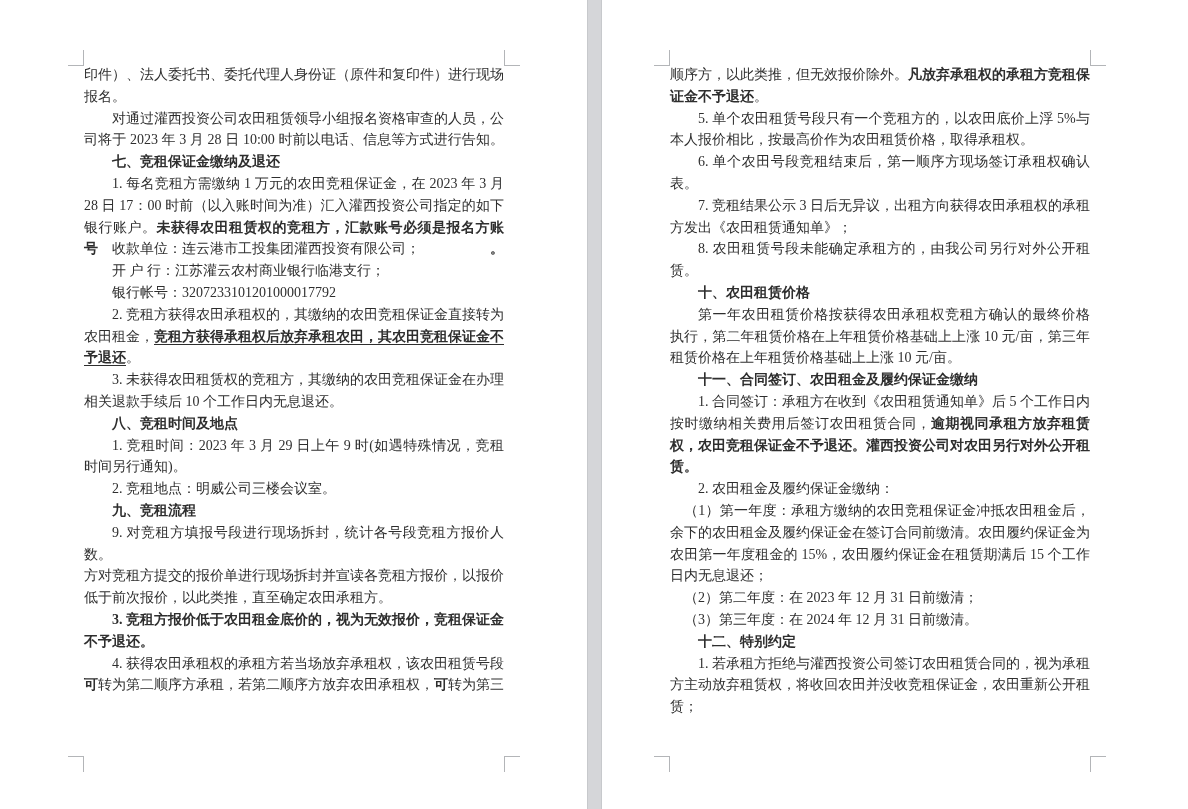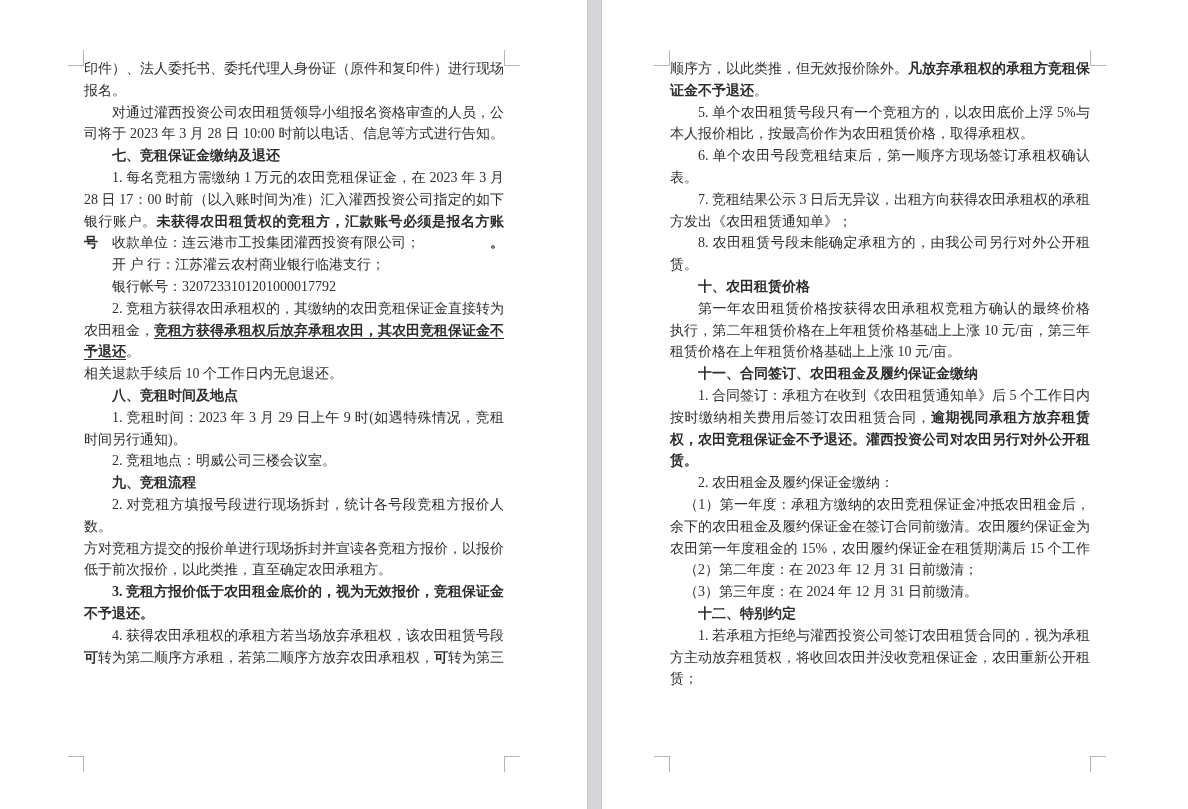--- a/index.html
+++ b/index.html
@@ -10,21 +10,21 @@
     color:#2e2e2e;
   }
   .page{position:absolute;top:0;bottom:0;background:#ffffff;}
   #page-left{left:0;width:587px;}
   #page-right{left:602px;width:476px;}
   .page-gap{
     position:absolute;top:0;bottom:0;left:587px;width:15px;
     background:#d5d6d9;border-left:1px solid #c7c9cc;border-right:1px solid #c7c9cc;
     box-sizing:border-box;
   }
-  .text-block{position:absolute;top:58px;width:420px;}
+  .text-block{position:absolute;top:64px;width:420px;}
   #page-left .text-block{left:84px;}
   #page-right .text-block{left:68px;}
   .line{
     height:21.8px;line-height:21.8px;font-size:14px;
     width:420px;box-sizing:border-box;
     white-space:nowrap;
   }
   .line.j{
     white-space:normal;
     text-align:justify;
@@ -59,27 +59,28 @@
       <div class="line" style="padding-left: 28px;"><span class="b">七、竞租保证金缴纳及退还</span></div>
       <div class="line j" style="padding-left: 28px;"><span>1. 每名竞租方需缴纳 1 万元的农田竞租保证金，在 2023 年 3 月</span></div>
       <div class="line j"><span>28 日 17：00 时前（以入账时间为准）汇入灌西投资公司指定的如下</span></div>
       <div class="line j"><span>银行账户。</span><span class="b">未获得农田租赁权的竞租方，汇款账号必须是报名方账号。</span></div>
       <div class="line" style="padding-left: 28px;"><span>收款单位：连云港市工投集团灌西投资有限公司；</span></div>
       <div class="line" style="padding-left: 28px;"><span>开 户 行：江苏灌云农村商业银行临港支行；</span></div>
       <div class="line" style="padding-left: 28px;"><span>银行帐号：3207233101201000017792</span></div>
       <div class="line j" style="padding-left: 28px;"><span>2. 竞租方获得农田承租权的，其缴纳的农田竞租保证金直接转为</span></div>
       <div class="line j"><span>农田租金，</span><span class="b u">竞租方获得承租权后放弃承租农田，其农田竞租保证金不</span></div>
       <div class="line"><span class="b u">予退还</span><span>。</span></div>
+      <div class="line j" style="padding-left: 28px;"><span>3. 未获得农田租赁权的竞租方，其缴纳的农田竞租保证金在办理</span></div>
       <div class="line"><span>相关退款手续后 10 个工作日内无息退还。</span></div>
       <div class="line" style="padding-left: 28px;"><span class="b">八、竞租时间及地点</span></div>
       <div class="line j" style="padding-left: 28px;"><span>1. 竞租时间：2023 年 3 月 29 日上午 9 时(如遇特殊情况，竞租</span></div>
       <div class="line"><span>时间另行通知)。</span></div>
       <div class="line" style="padding-left: 28px;"><span>2. 竞租地点：明威公司三楼会议室。</span></div>
       <div class="line" style="padding-left: 28px;"><span class="b">九、竞租流程</span></div>
-      <div class="line j" style="padding-left: 28px;"><span>2. 对竞租方填报号段进行现场拆封，统计各号段竞租方报价人</span></div>
+      <div class="line j" style="padding-left: 28px;"><span>9. 对竞租方填报号段进行现场拆封，统计各号段竞租方报价人</span></div>
       <div class="line"><span>数。</span></div>
       <div class="line j"><span>方对竞租方提交的报价单进行现场拆封并宣读各竞租方报价，以报价</span></div>
       <div class="line"><span>低于前次报价，以此类推，直至确定农田承租方。</span></div>
       <div class="line j" style="padding-left: 28px;"><span class="b">3. 竞租方报价低于农田租金底价的，视为无效报价，竞租保证金</span></div>
       <div class="line"><span class="b">不予退还。</span></div>
       <div class="line j" style="padding-left: 28px;"><span>4. 获得农田承租权的承租方若当场放弃承租权，该农田租赁号段</span></div>
       <div class="line j"><span class="b">可</span><span>转为第二顺序方承租，若第二顺序方放弃农田承租权，</span><span class="b">可</span><span>转为第三</span></div>
     </div>
 </div>
 
@@ -107,20 +108,21 @@
       <div class="line"><span>租赁价格在上年租赁价格基础上上涨 10 元/亩。</span></div>
       <div class="line" style="padding-left: 28px;"><span class="b">十一、合同签订、农田租金及履约保证金缴纳</span></div>
       <div class="line j" style="padding-left: 28px;"><span>1. 合同签订：承租方在收到《农田租赁通知单》后 5 个工作日内</span></div>
       <div class="line j"><span>按时缴纳相关费用后签订农田租赁合同，</span><span class="b">逾期视同承租方放弃租赁</span></div>
       <div class="line j"><span class="b">权，农田竞租保证金不予退还。灌西投资公司对农田另行对外公开租</span></div>
       <div class="line"><span class="b">赁。</span></div>
       <div class="line" style="padding-left: 28px;"><span>2. 农田租金及履约保证金缴纳：</span></div>
       <div class="line j" style="padding-left: 14px;"><span>（1）第一年度：承租方缴纳的农田竞租保证金冲抵农田租金后，</span></div>
       <div class="line j"><span>余下的农田租金及履约保证金在签订合同前缴清。农田履约保证金为</span></div>
       <div class="line j"><span>农田第一年度租金的 15%，农田履约保证金在租赁期满后 15 个工作</span></div>
+      <div class="line"><span>日内无息退还；</span></div>
       <div class="line" style="padding-left: 14px;"><span>（2）第二年度：在 2023 年 12 月 31 日前缴清；</span></div>
       <div class="line" style="padding-left: 14px;"><span>（3）第三年度：在 2024 年 12 月 31 日前缴清。</span></div>
       <div class="line" style="padding-left: 28px;"><span class="b">十二、特别约定</span></div>
       <div class="line j" style="padding-left: 28px;"><span>1. 若承租方拒绝与灌西投资公司签订农田租赁合同的，视为承租</span></div>
       <div class="line j"><span>方主动放弃租赁权，将收回农田并没收竞租保证金，农田重新公开租</span></div>
       <div class="line"><span>赁；</span></div>
     </div>
 </div>
 
 </body></html>

